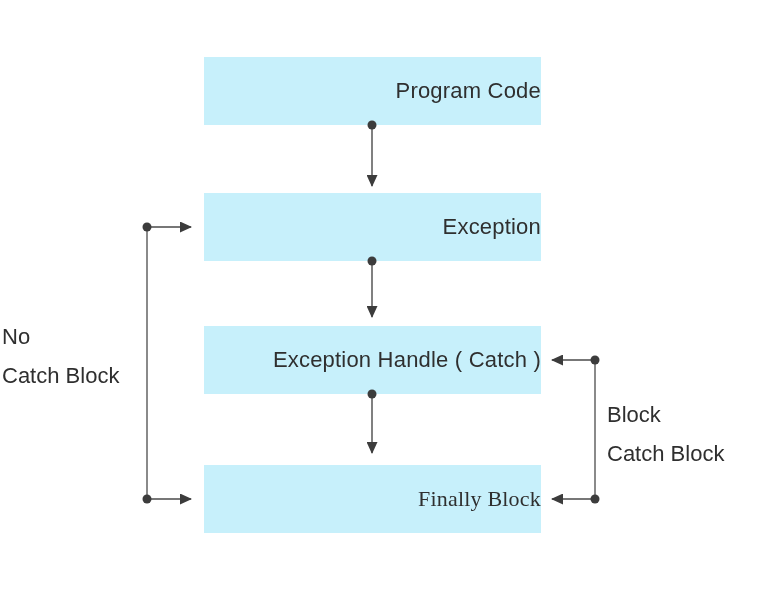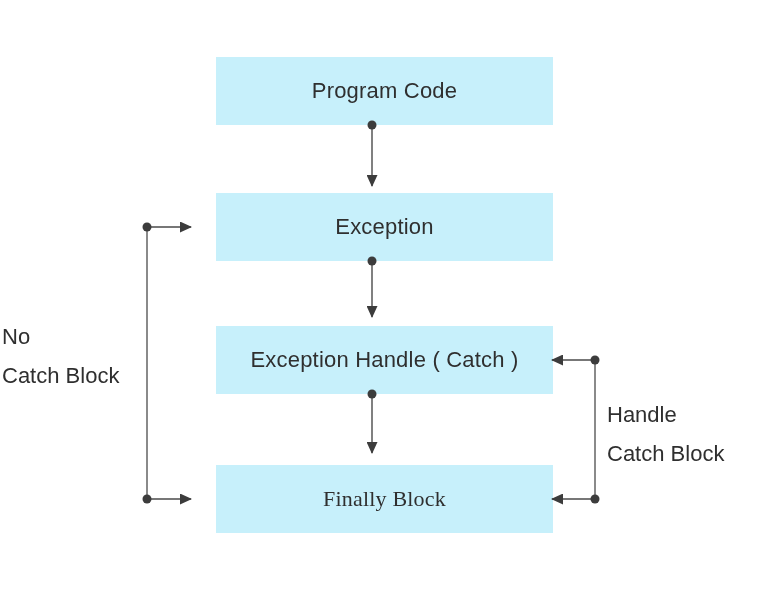--- a/index.html
+++ b/index.html
@@ -18,27 +18,27 @@
   }
   .connectors {
     position: absolute;
     left: 0;
     top: 0;
     z-index: 2;
     pointer-events: none;
   }
   .node {
     position: absolute;
-    left: 216px;
+    left: 204px;
     width: 337px;
     height: 68px;
     background: #c7f0fb;
     display: flex;
     align-items: center;
-    justify-content: center;
+    justify-content: flex-end;
     z-index: 1;
   }
   .node-label {
     font-size: 22px;
     letter-spacing: 0.2px;
     color: #2f2f2f;
     white-space: nowrap;
   }
   .node-program  { top: 57px; }
   .node-exception { top: 193px; }
@@ -117,17 +117,17 @@
   <div class="node node-finally">
     <span class="node-label">Finally Block</span>
   </div>
 
   <div class="side-label side-label-left">
     <div>No</div>
     <div>Catch Block</div>
   </div>
 
   <div class="side-label side-label-right">
-    <div>Handle</div>
+    <div>Block</div>
     <div>Catch Block</div>
   </div>
 
 </div>
 
 </body></html>

